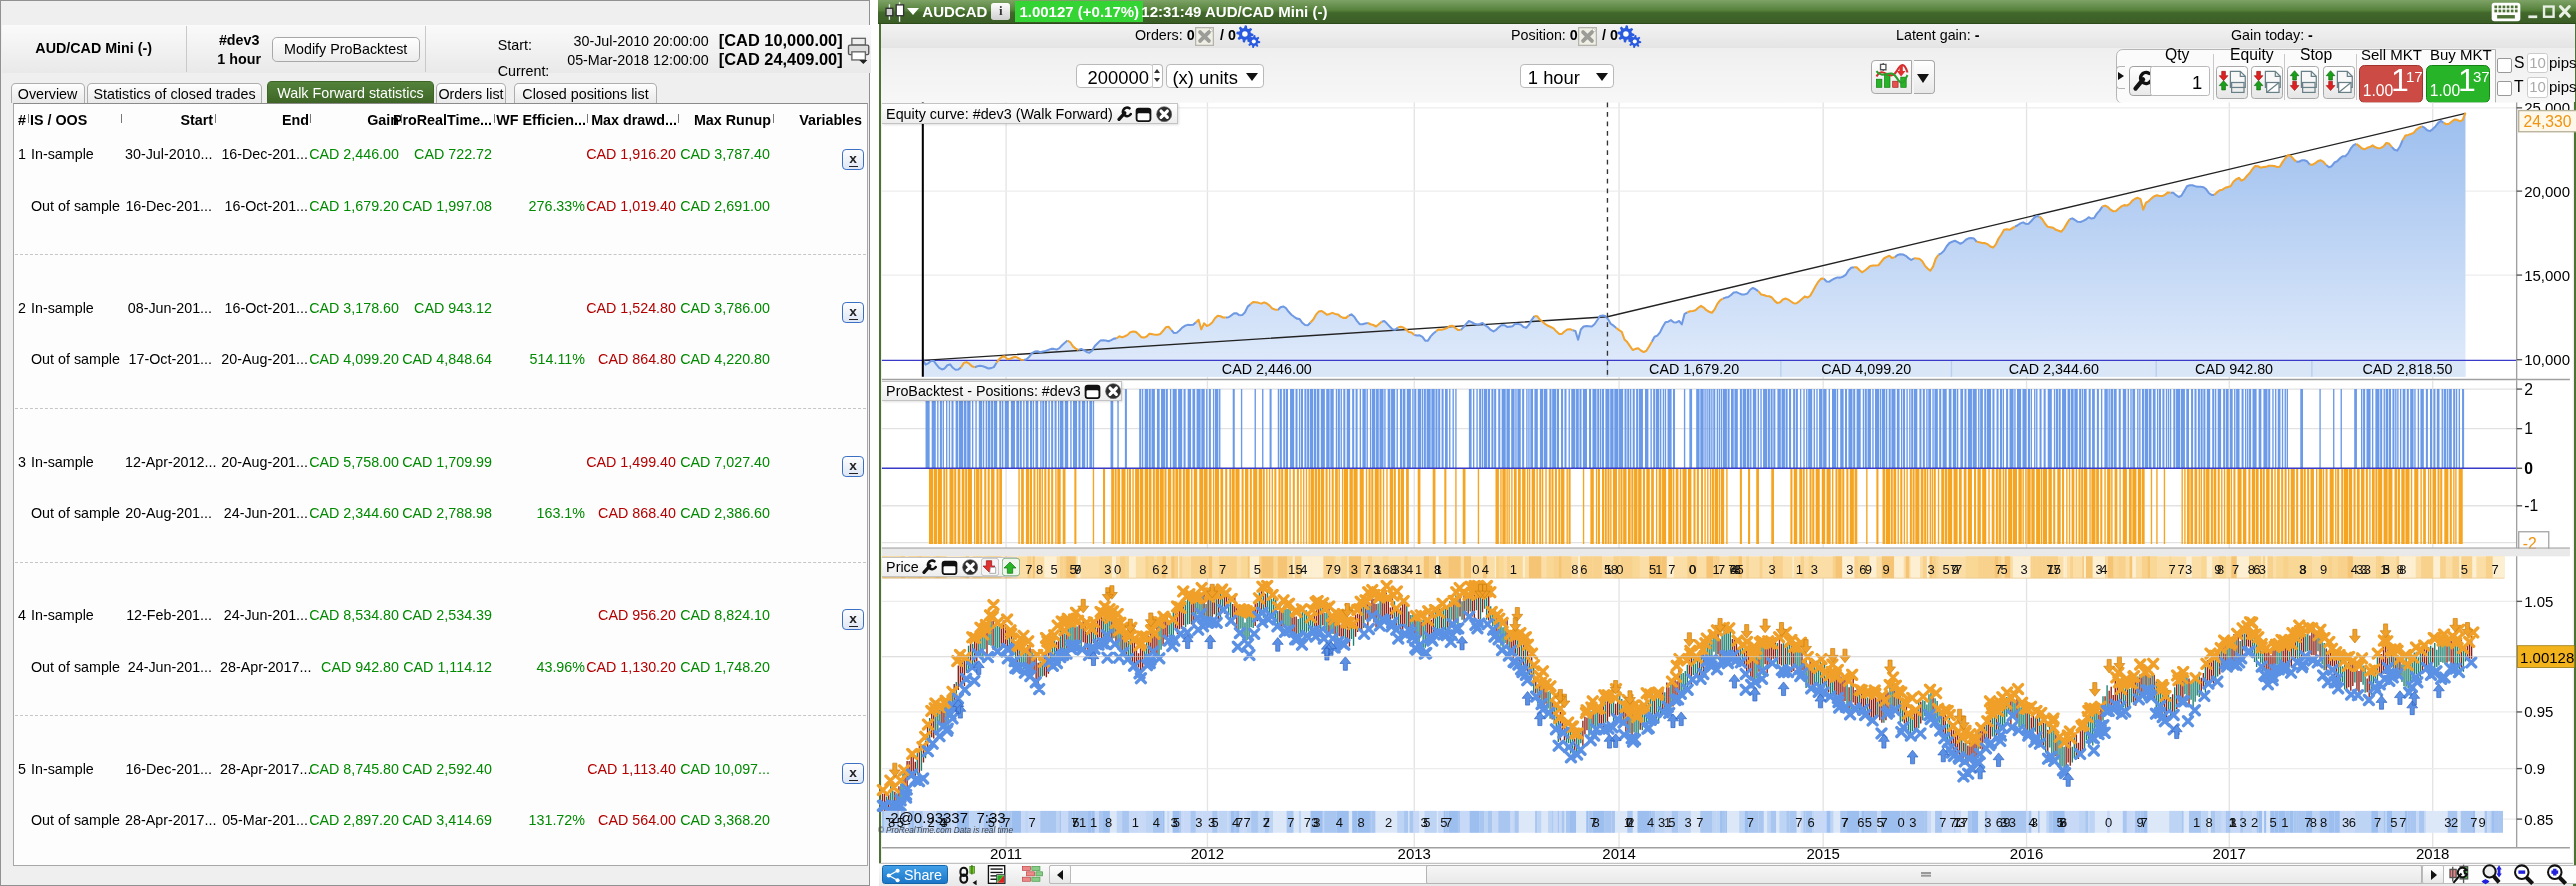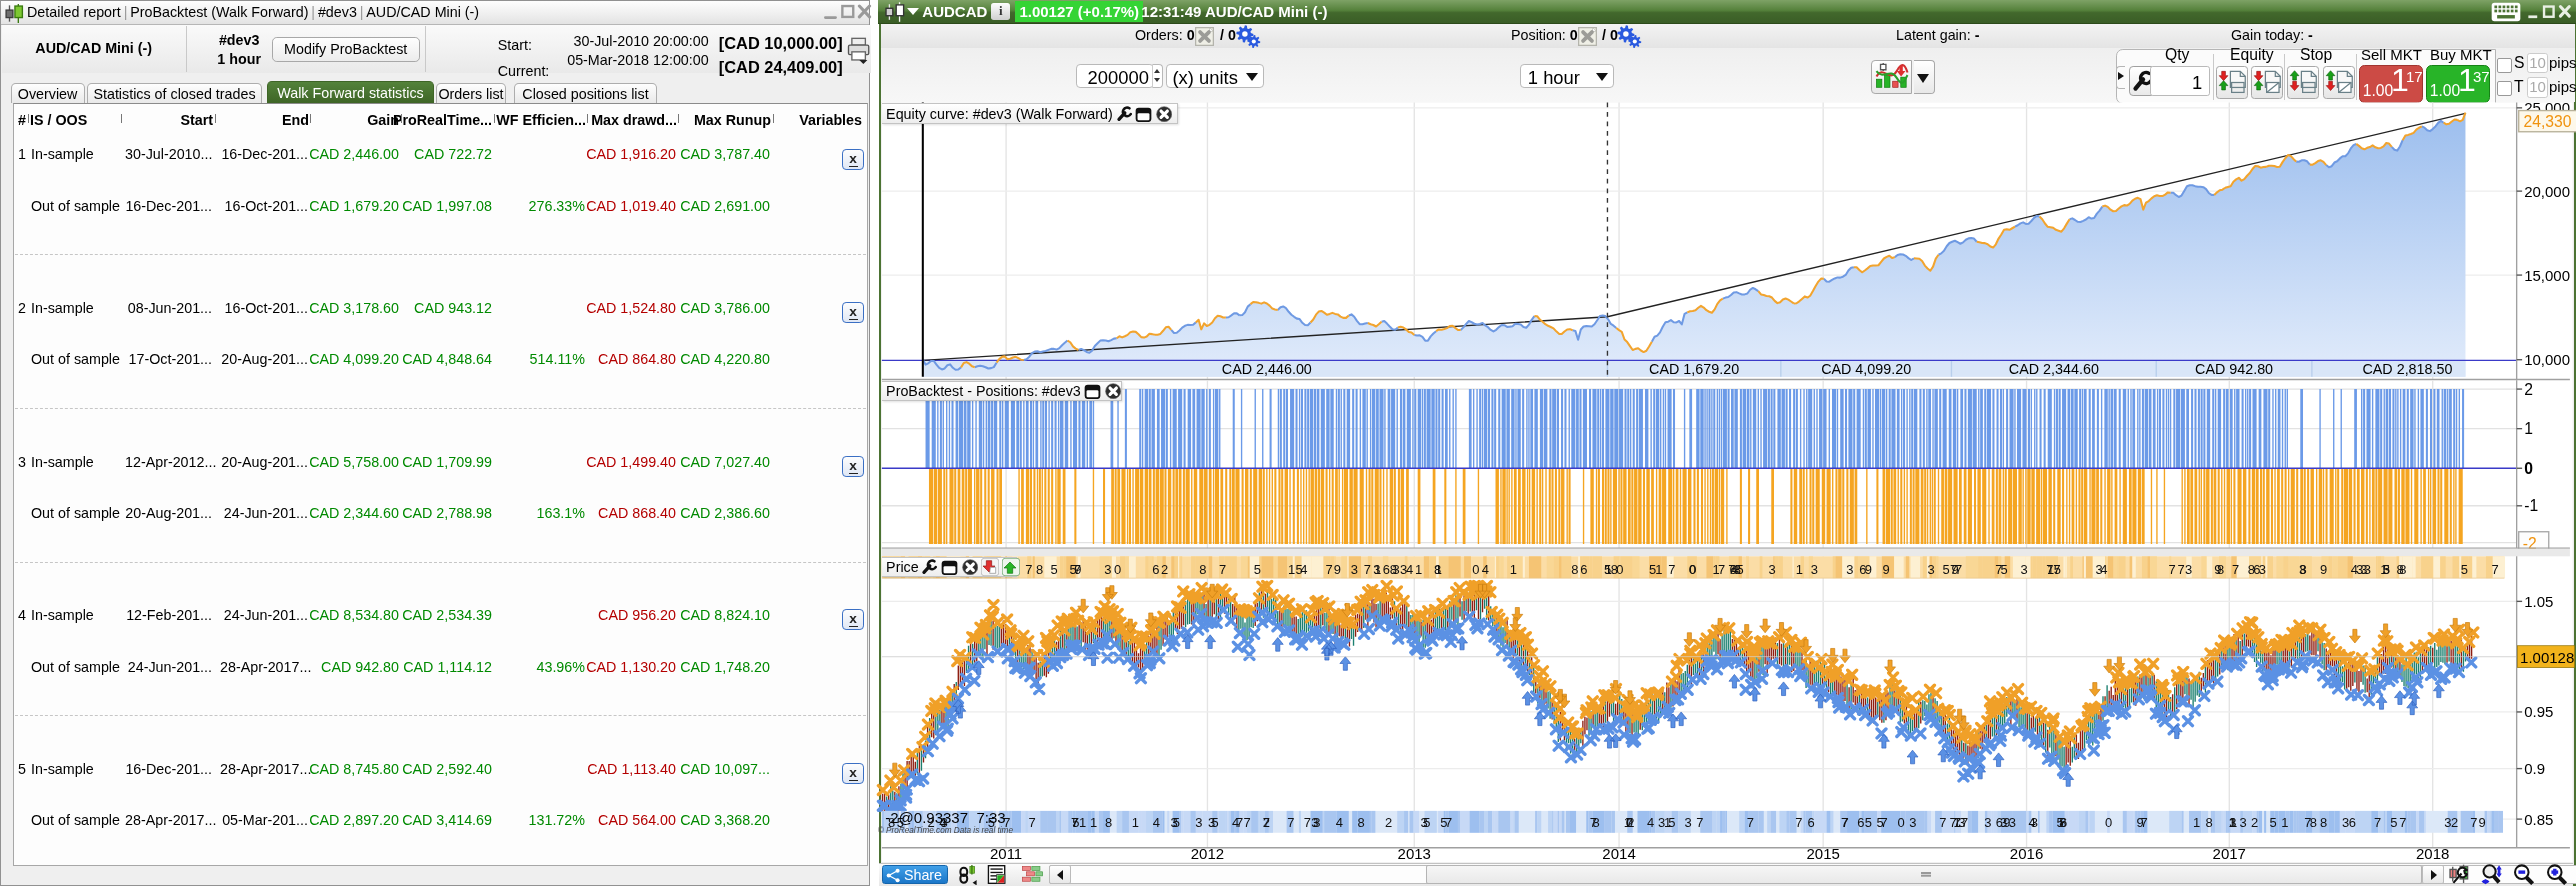--- a/index.html
+++ b/index.html
@@ -16,43 +16,29 @@
 .cell{position:absolute;font-size:14.3px;white-space:nowrap}
 .right{text-align:right}
 .xbtn{position:absolute;width:22px;height:20.5px;border:1.4px solid #3a6fc4;border-radius:4.1px;background:linear-gradient(#fdfdfd,#dfe7f5);color:#222;font-weight:bold;font-size:13.7px;text-align:center;line-height:18px}
 .xbtn i{font-style:normal;border-bottom:1.4px solid #222;padding:0 0.7px}
 .dd{position:absolute;background:#fff;border:1.4px solid #b9b9b9;border-radius:4.1px}
 .dda{position:absolute;right:5.5px;top:50%;margin-top:-3.4px;width:0;height:0;border-left:6.8px solid transparent;border-right:6.8px solid transparent;border-top:8.2px solid #111}
 .lbl{position:absolute;font-size:15.7px;color:#000;white-space:nowrap}
 .panlab{position:absolute;background:linear-gradient(#ffffff,#ededed);border:0.7px solid #c3c3c3;border-left:none;font-size:14.3px;color:#000;white-space:nowrap;box-shadow:1.4px 1.4px 2px rgba(0,0,0,.12)}
 </style></head><body>
 <div class="win" style="left:0;top:0;width:870px;height:886px">
-    <div class="tbar">
-      <svg class="abs" style="left:2.7px;top:2.7px" width="20.5" height="19" viewBox="0 0 30 28">
-        <line x1="8" y1="2" x2="8" y2="26" stroke="#555" stroke-width="2"></line>
-        <rect x="3" y="9" width="10" height="11" fill="#6e6e6e" stroke="#3c3c3c" stroke-width="2"></rect>
-        <line x1="21" y1="0" x2="21" y2="28" stroke="#3a7a10" stroke-width="2"></line>
-        <rect x="16" y="3" width="11" height="17" fill="#7dc832" stroke="#3a7a10" stroke-width="2"></rect>
-      </svg>
-      <div class="abs" style="left:26px;top:3.4px;font-size:14.3px;color:#000">Detailed report<span style="color:#999"> | </span>ProBacktest (Walk Forward)<span style="color:#999"> | </span>#dev3<span style="color:#999"> | </span>AUD/CAD Mini (-)</div>
-      <svg class="abs" style="left:823px;top:3.4px" width="51" height="17" viewBox="0 0 75 25">
-        <line x1="2" y1="20" x2="17" y2="20" stroke="#9a9a9a" stroke-width="4" stroke-linecap="round"></line>
-        <rect x="27" y="3" width="16" height="16" fill="none" stroke="#9a9a9a" stroke-width="3.5"></rect>
-        <path d="M52 3 L67 19 M67 3 L52 19" stroke="#9a9a9a" stroke-width="4.5" stroke-linecap="round"></path>
-      </svg>
-    </div>
     <div class="abs" style="left:0.7px;top:24px;width:869px;height:48px;background:linear-gradient(#fafafa,#e9e9e9)">
       <div class="sep" style="left:184px;top:1.4px;width:1.4px;height:46px"></div>
       <div class="sep" style="left:423px;top:1.4px;width:1.4px;height:46px"></div>
       <div class="abs b" style="left:0;top:15px;width:184px;text-align:center;font-size:14.3px">AUD/CAD Mini (-)</div>
       <div class="abs b" style="left:205px;top:6.1px;width:65px;text-align:center;font-size:14.3px;line-height:18.4px">#dev3<br>1 hour</div>
       <div class="abs" style="left:270px;top:12.3px;width:148px;height:24.6px;background:linear-gradient(#fefefe,#ececec);border:1.4px solid #a8a8a8;border-radius:4.8px;font-size:14.3px;text-align:center;line-height:22.5px">Modify ProBacktest</div>
       <div class="abs" style="left:496px;top:6.8px;font-size:14.3px;line-height:26px">Start:<br>Current:</div>
       <div class="abs right" style="left:553px;top:6.8px;width:154px;font-size:14.3px;line-height:19px">30-Jul-2010 20:00:00<br>05-Mar-2018 12:00:00</div>
-      <div class="abs right b" style="left:710px;top:5.5px;width:131px;font-size:16.4px;line-height:24px">[CAD 10,000.00]<br>[CAD 24,409.00]</div>
+      <div class="abs right b" style="left:710px;top:5.5px;width:131px;font-size:16.4px;line-height:19px">[CAD 10,000.00]<br>[CAD 24,409.00]</div>
       <svg class="abs" style="left:845px;top:12.3px" width="24.6" height="27" viewBox="0 0 36 40">
         <rect x="7" y="2" width="20" height="10" fill="#eee" stroke="#666" stroke-width="2"></rect>
         <rect x="2" y="12" width="30" height="14" rx="2" fill="#ddd" stroke="#555" stroke-width="2"></rect>
         <rect x="7" y="22" width="20" height="12" fill="#fff" stroke="#666" stroke-width="2"></rect>
         <path d="M18 34 l12 0 -6 6z" fill="#222"></path>
       </svg>
     </div>
     <div class="tab" style="left:9.6px;width:74px">Overview</div>
     <div class="tab" style="left:86px;width:175px">Statistics of closed trades</div>
     <div class="tab tabsel" style="left:266px;width:167px">Walk Forward statistics</div>

